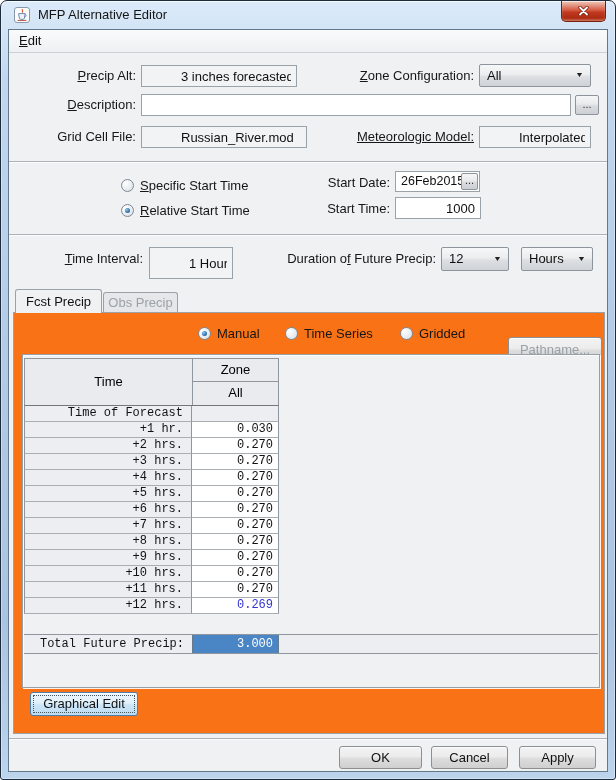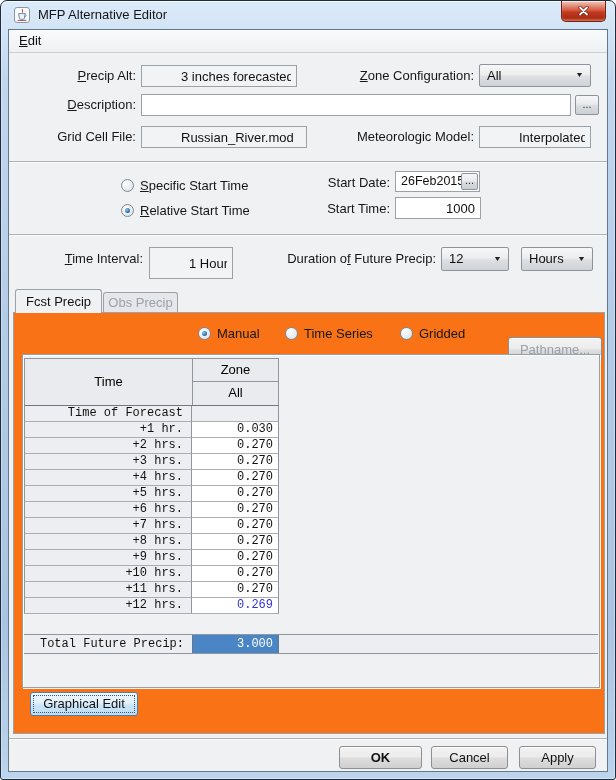--- a/index.html
+++ b/index.html
@@ -116,21 +116,21 @@
       <span>All</span>
       <span class="arr">▼</span>
     </div>
 
     <label class="lbl" style="left:12px;top:64px;width:115px;"><span></span><u>D</u><span>escription:</span></label>
     <input class="field" style="left: 132px; top: 64px; width: 430px; height: 22px;" value="">
     <div class="mini-btn" style="left:566px;top:65px;width:24px;height:20px;line-height:16px;">...</div>
 
     <label class="lbl" style="left:12px;top:96px;width:115px;">Grid Cell File:</label>
     <input class="field ro" style="left: 132px; top: 96px; width: 166px; height: 22px;" readonly="" value="Russian_River.mod">
-    <label class="lbl" style="left:280px;top:96px;width:185px;">Meteorologic Model:</label>
+    <label class="lbl" style="left:280px;top:96px;width:185px;text-decoration:underline;">Meteorologic Model:</label>
     <input class="field ro" style="left: 470px; top: 96px; width: 112px; height: 22px;" readonly="" value="Interpolated">
 
     <div class="sep" style="top:131px;"></div>
 
     <div class="radio-opt" style="left:112px;top:146px;">
       <span class="rb"></span>
       <span><span></span><u>S</u><span>pecific Start Time</span></span>
     </div>
     <div class="radio-opt" style="left:112px;top:171px;">
       <span class="rb sel"></span>
@@ -246,18 +246,18 @@
       </div>
 
       <div class="btn focused" style="left:16px;top:379px;width:108px;height:24px;line-height:22px;">
         <span>Graphical Edit</span>
         <span class="focus-rect"></span>
       </div>
     </div>
 
     <div class="sep" style="top:708px;"></div>
 
-    <div class="btn" style="left:330px;top:716px;width:83px;height:23px;line-height:21px;font-weight:bold;">OK</div>
+    <div class="btn" style="left:330px;top:716px;width:83px;height:23px;line-height:21px;">OK</div>
     <div class="btn" style="left:422px;top:716px;width:77px;height:23px;line-height:21px;">Cancel</div>
     <div class="btn" style="left:510px;top:716px;width:77px;height:23px;line-height:21px;">Apply</div>
 
   </div>
 </div>
 
 </body></html>

